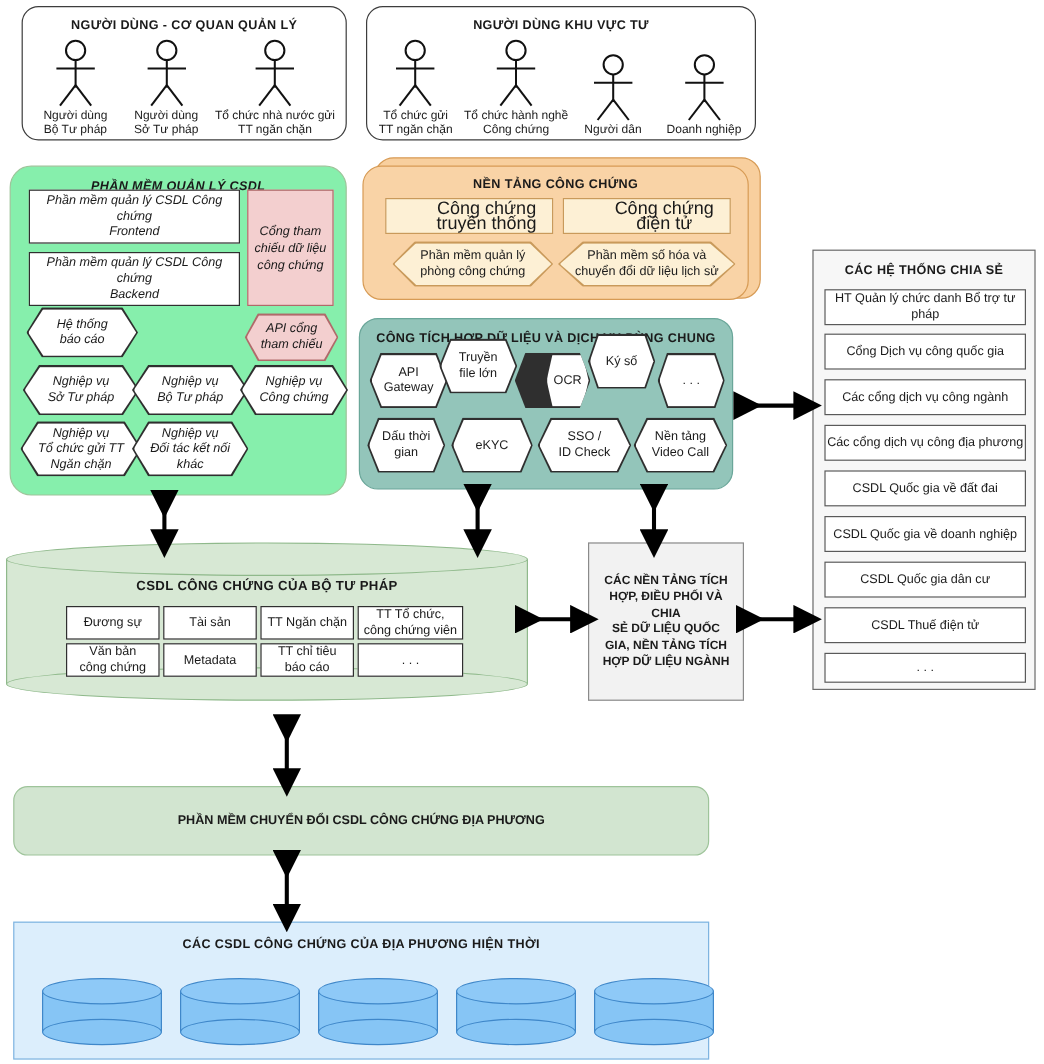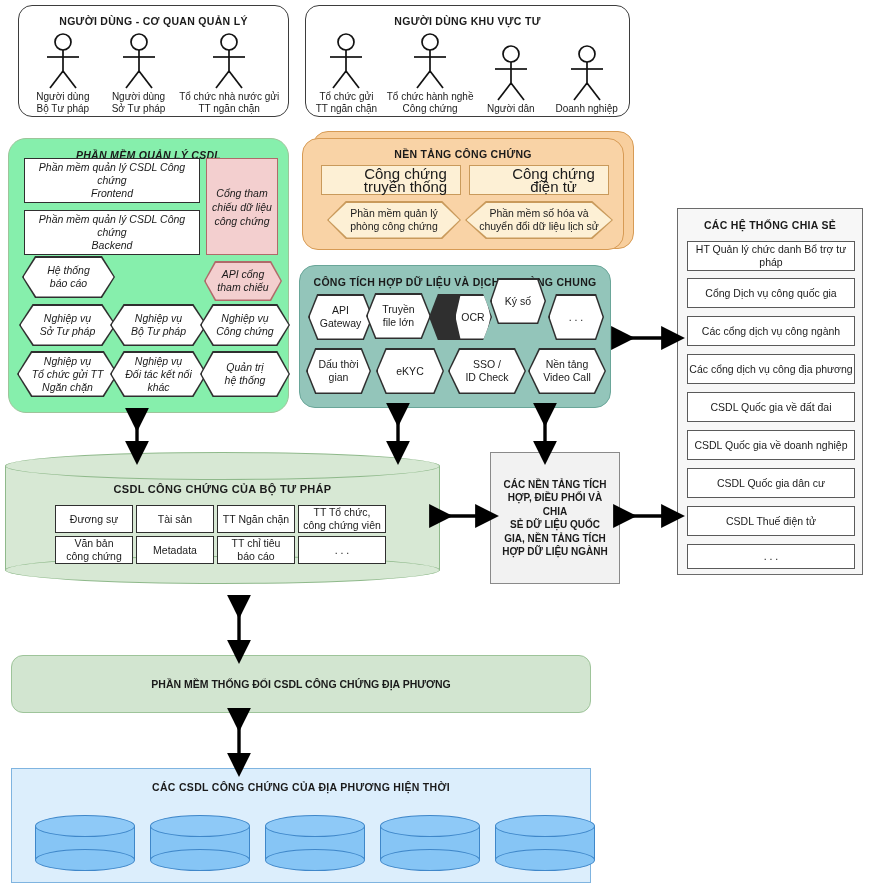--- a/index.html
+++ b/index.html
@@ -318,24 +318,20 @@
   <div class="abs hex" style="left:8px; top:212px; width:101px; height:46px;">
     <span>Nghiệp vụ
 Tổ chức gửi TT
 Ngăn chặn</span>
   </div>
   <div class="abs hex" style="left:101px; top:212px; width:97px; height:46px;">
     <span>Nghiệp vụ
 Đối tác kết nối
 khác</span>
   </div>
-  <div class="abs hex" style="left:191px; top:212px; width:90px; height:46px;">
-    <span>Quản trị
-hệ thống</span>
-  </div>
 </div>
 
 <div class="abs orange-shadow" style="left:312px; top:131px; width:322px; height:118px;"></div>
 <div class="abs orange-panel" style="left:302px; top:138px; width:322px; height:112px;">
   <div class="panel-title">NỀN TẢNG CÔNG CHỨNG</div>
   <div class="abs creambox" style="left:18px; top:26px; width:140px; height:30px;">Công chứng truyền thống</div>
   <div class="abs creambox" style="left:166px; top:26px; width:140px; height:30px;">Công chứng điện tử</div>
   <div class="abs hex cream" style="left:24px; top:62px; width:134px; height:38px;">
     <span>Phần mềm quản lý
 phòng công chứng</span>
@@ -346,21 +342,21 @@
   </div>
 </div>
 
 <div class="abs teal-panel" style="left:299px; top:265px; width:312px; height:143px;">
   <div class="panel-title">CÔNG TÍCH HỢP DỮ LIỆU VÀ DỊCH VỤ DÙNG CHUNG</div>
 
   <div class="abs hex" style="left:8px; top:28px; width:65px; height:46px;">
     <span>API
 Gateway</span>
   </div>
-  <div class="abs hex" style="left:66px; top:27px; width:65px; height:46px;">
+  <div class="abs hex" style="left:66px; top:16px; width:65px; height:46px;">
     <span>Truyền
 file lớn</span>
   </div>
   <div class="abs hex" style="left:129px; top:28px; width:63px; height:46px;padding-left:25px;">
     <span>OCR</span>
   </div>
   <div class="abs hex" style="left:190px; top:12px; width:56px; height:46px;">
     <span>Ký số</span>
   </div>
   <div class="abs hex" style="left:248px; top:28px; width:56px; height:46px;">
@@ -417,21 +413,21 @@
   </div>
 </div>
 
 <div class="abs center-box" style="left:490px; top:452px; width:130px; height:132px;">CÁC NỀN TẢNG TÍCH
 HỢP, ĐIỀU PHỐI VÀ CHIA
 SẺ DỮ LIỆU QUỐC
 GIA, NỀN TẢNG TÍCH
 HỢP DỮ LIỆU NGÀNH</div>
 
 <div class="abs green-bar" style="left:11px; top:655px; width:580px; height:58px;">
-  <span>PHẦN MỀM THỐNG ĐỔI CSDL CÔNG CHỨNG ĐỊA PHƯƠNG</span>
+  <span>PHẦN MỀM CHUYỂN ĐỔI CSDL CÔNG CHỨNG ĐỊA PHƯƠNG</span>
 </div>
 
 <div class="abs blue-panel" style="left:11px; top:768px; width:580px; height:115px;">
   <div class="panel-title">CÁC CSDL CÔNG CHỨNG CỦA ĐỊA PHƯƠNG HIỆN THỜI</div>
 
   <div class="abs cyl-blue" style="left:23px; top:46px; width:100px; height:56px;">
     <div class="body"></div>
     <div class="bot"></div>
     <div class="top"></div>
   </div>

